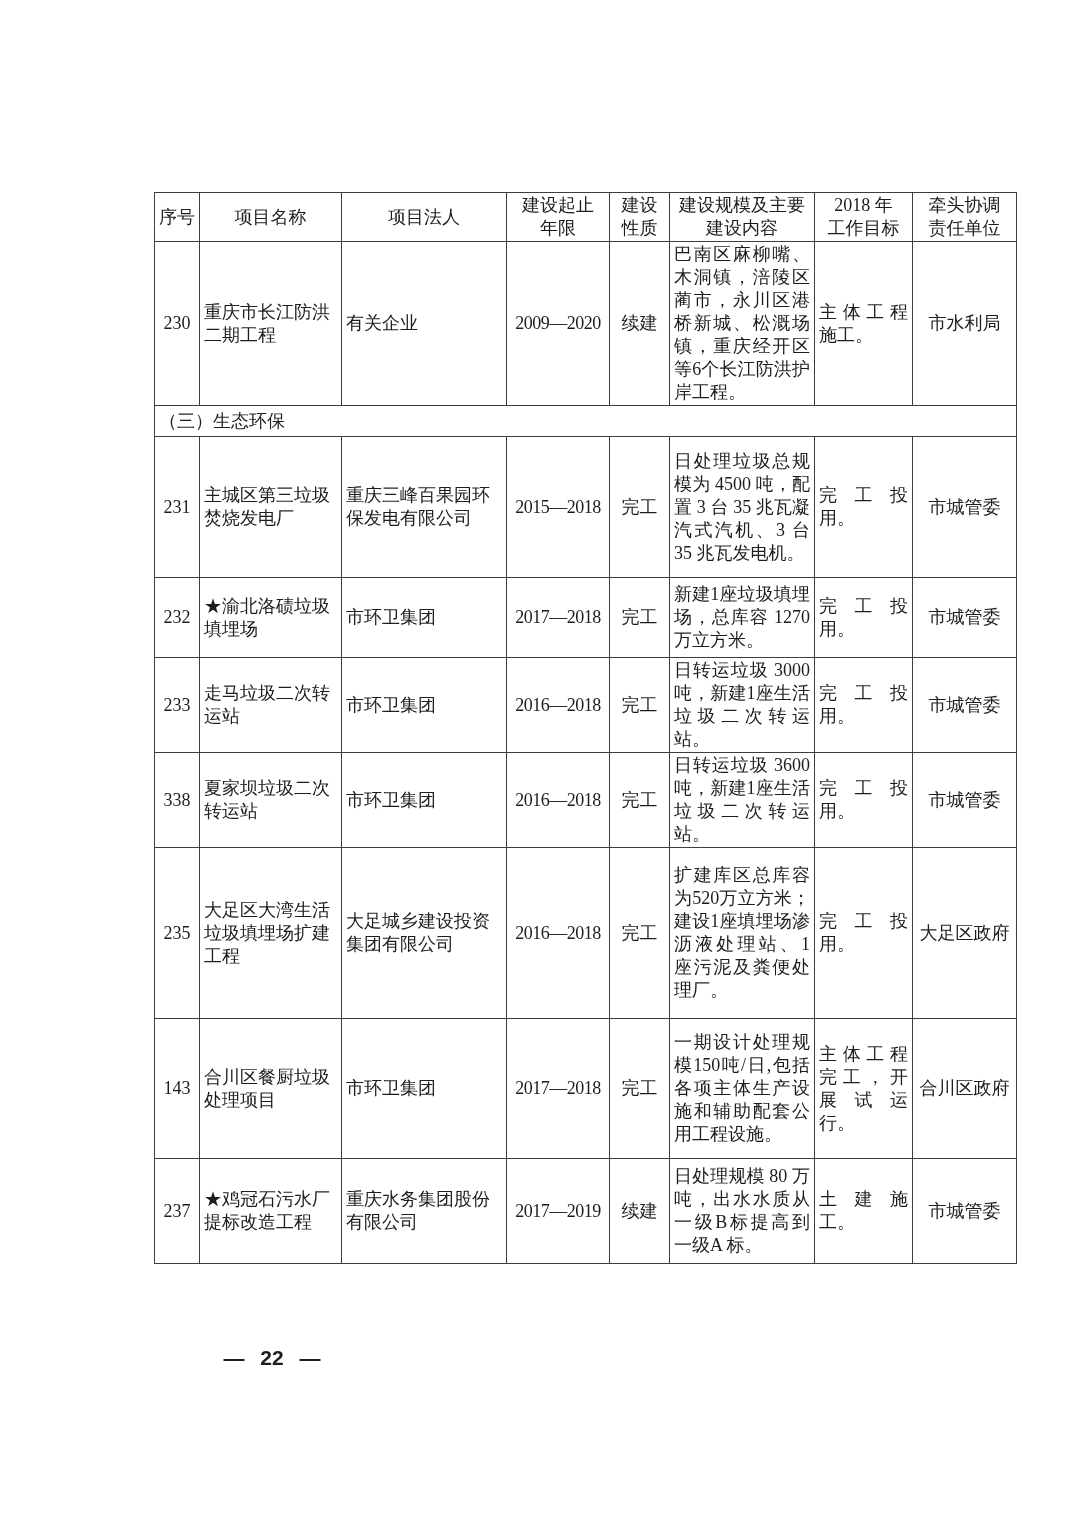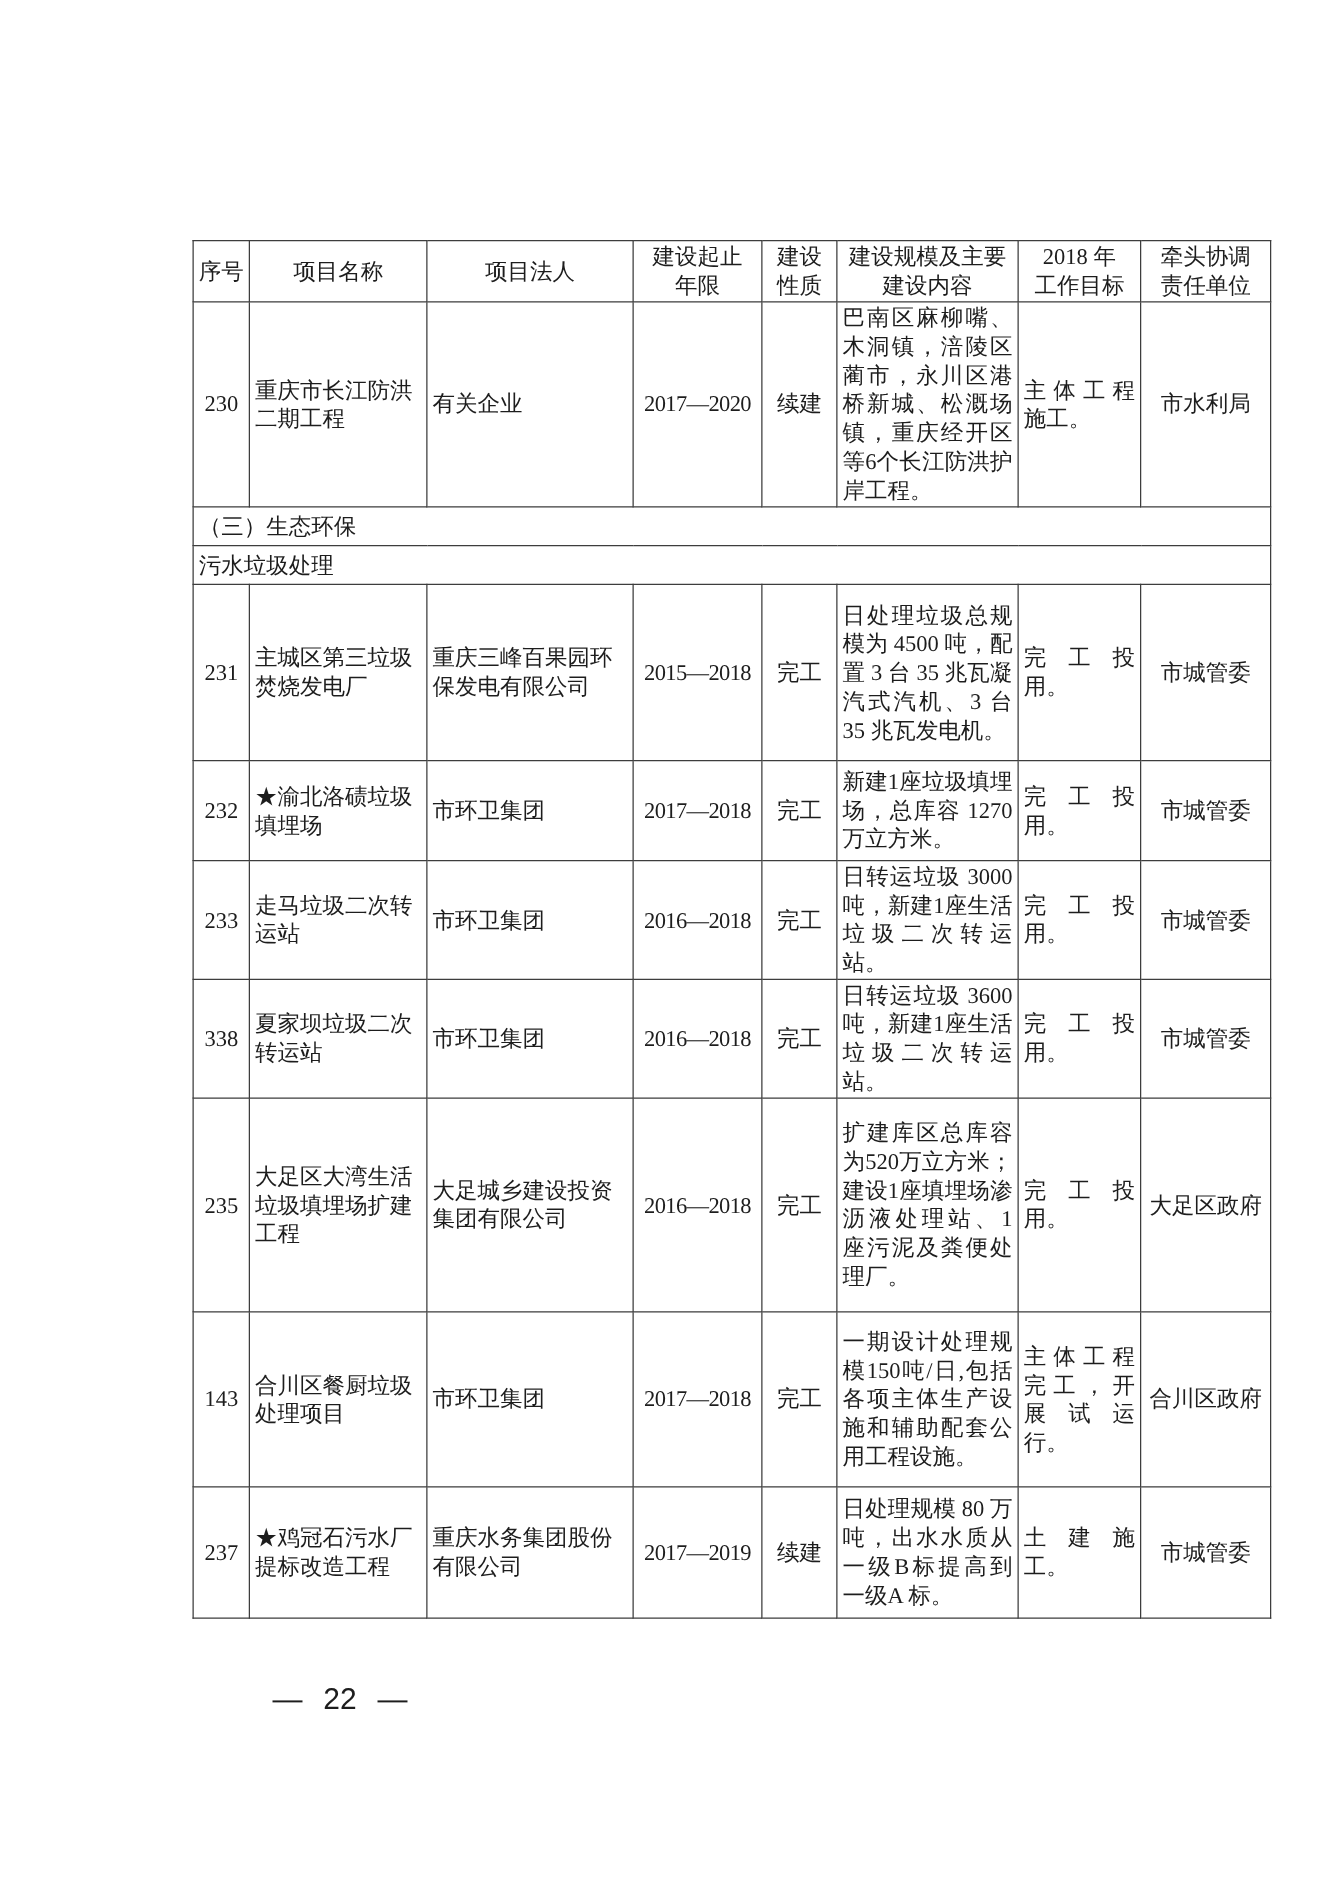--- a/index.html
+++ b/index.html
@@ -45,24 +45,25 @@
     border-left: 1px solid #3d3d3d;
     border-right: 1px solid #3d3d3d;
   }
 
   .footer {
     position: absolute;
     left: 168px; top: 1346px;
     width: 120px;
     text-align: center;
     font-family: "Liberation Sans", sans-serif;
-    font-size: 24px;
+    font-size: 21px;
     color: #1d1d1d;
     word-spacing: 10px;
     white-space: nowrap;
+    font-weight: bold;
   }
 </style>
 </head>
 <body>
 
 <div class="page">
 
   <table class="projects">
     <colgroup>
       <col style="width:45px">
@@ -106,34 +107,31 @@
             <span>牵头协调</span>
             <span>责任单位</span>
           </th>
     </tr>
 
 
     <tr style="height:162px">
       <td class="c-no">230</td>
       <td class="c-name">重庆市长江防洪二期工程</td>
       <td class="c-entity">有关企业</td>
-      <td class="c-period">2017—2020</td>
+      <td class="c-period">2009—2020</td>
       <td class="c-nature">续建</td>
       <td class="c-scale">巴南区麻柳嘴、木洞镇，涪陵区蔺市，永川区港桥新城、松溉场镇，重庆经开区等6个长江防洪护岸工程。</td>
       <td class="c-target">主体工程施工。</td>
       <td class="c-unit">市水利局</td>
     </tr>
 
     <tr class="section-row" style="height:31px">
       <td colspan="8">（三）生态环保</td>
     </tr>
 
-    <tr class="section-row" style="height:31px">
-      <td colspan="8">污水垃圾处理</td>
-    </tr>
 
     <tr style="height:141px">
       <td class="c-no">231</td>
       <td class="c-name">主城区第三垃圾焚烧发电厂</td>
       <td class="c-entity">重庆三峰百果园环保发电有限公司</td>
       <td class="c-period">2015—2018</td>
       <td class="c-nature">完工</td>
       <td class="c-scale">日处理垃圾总规模为 4500 吨，配置 3 台 35 兆瓦凝汽式汽机、3 台 35 兆瓦发电机。</td>
       <td class="c-target">完工投用。</td>
       <td class="c-unit">市城管委</td>

